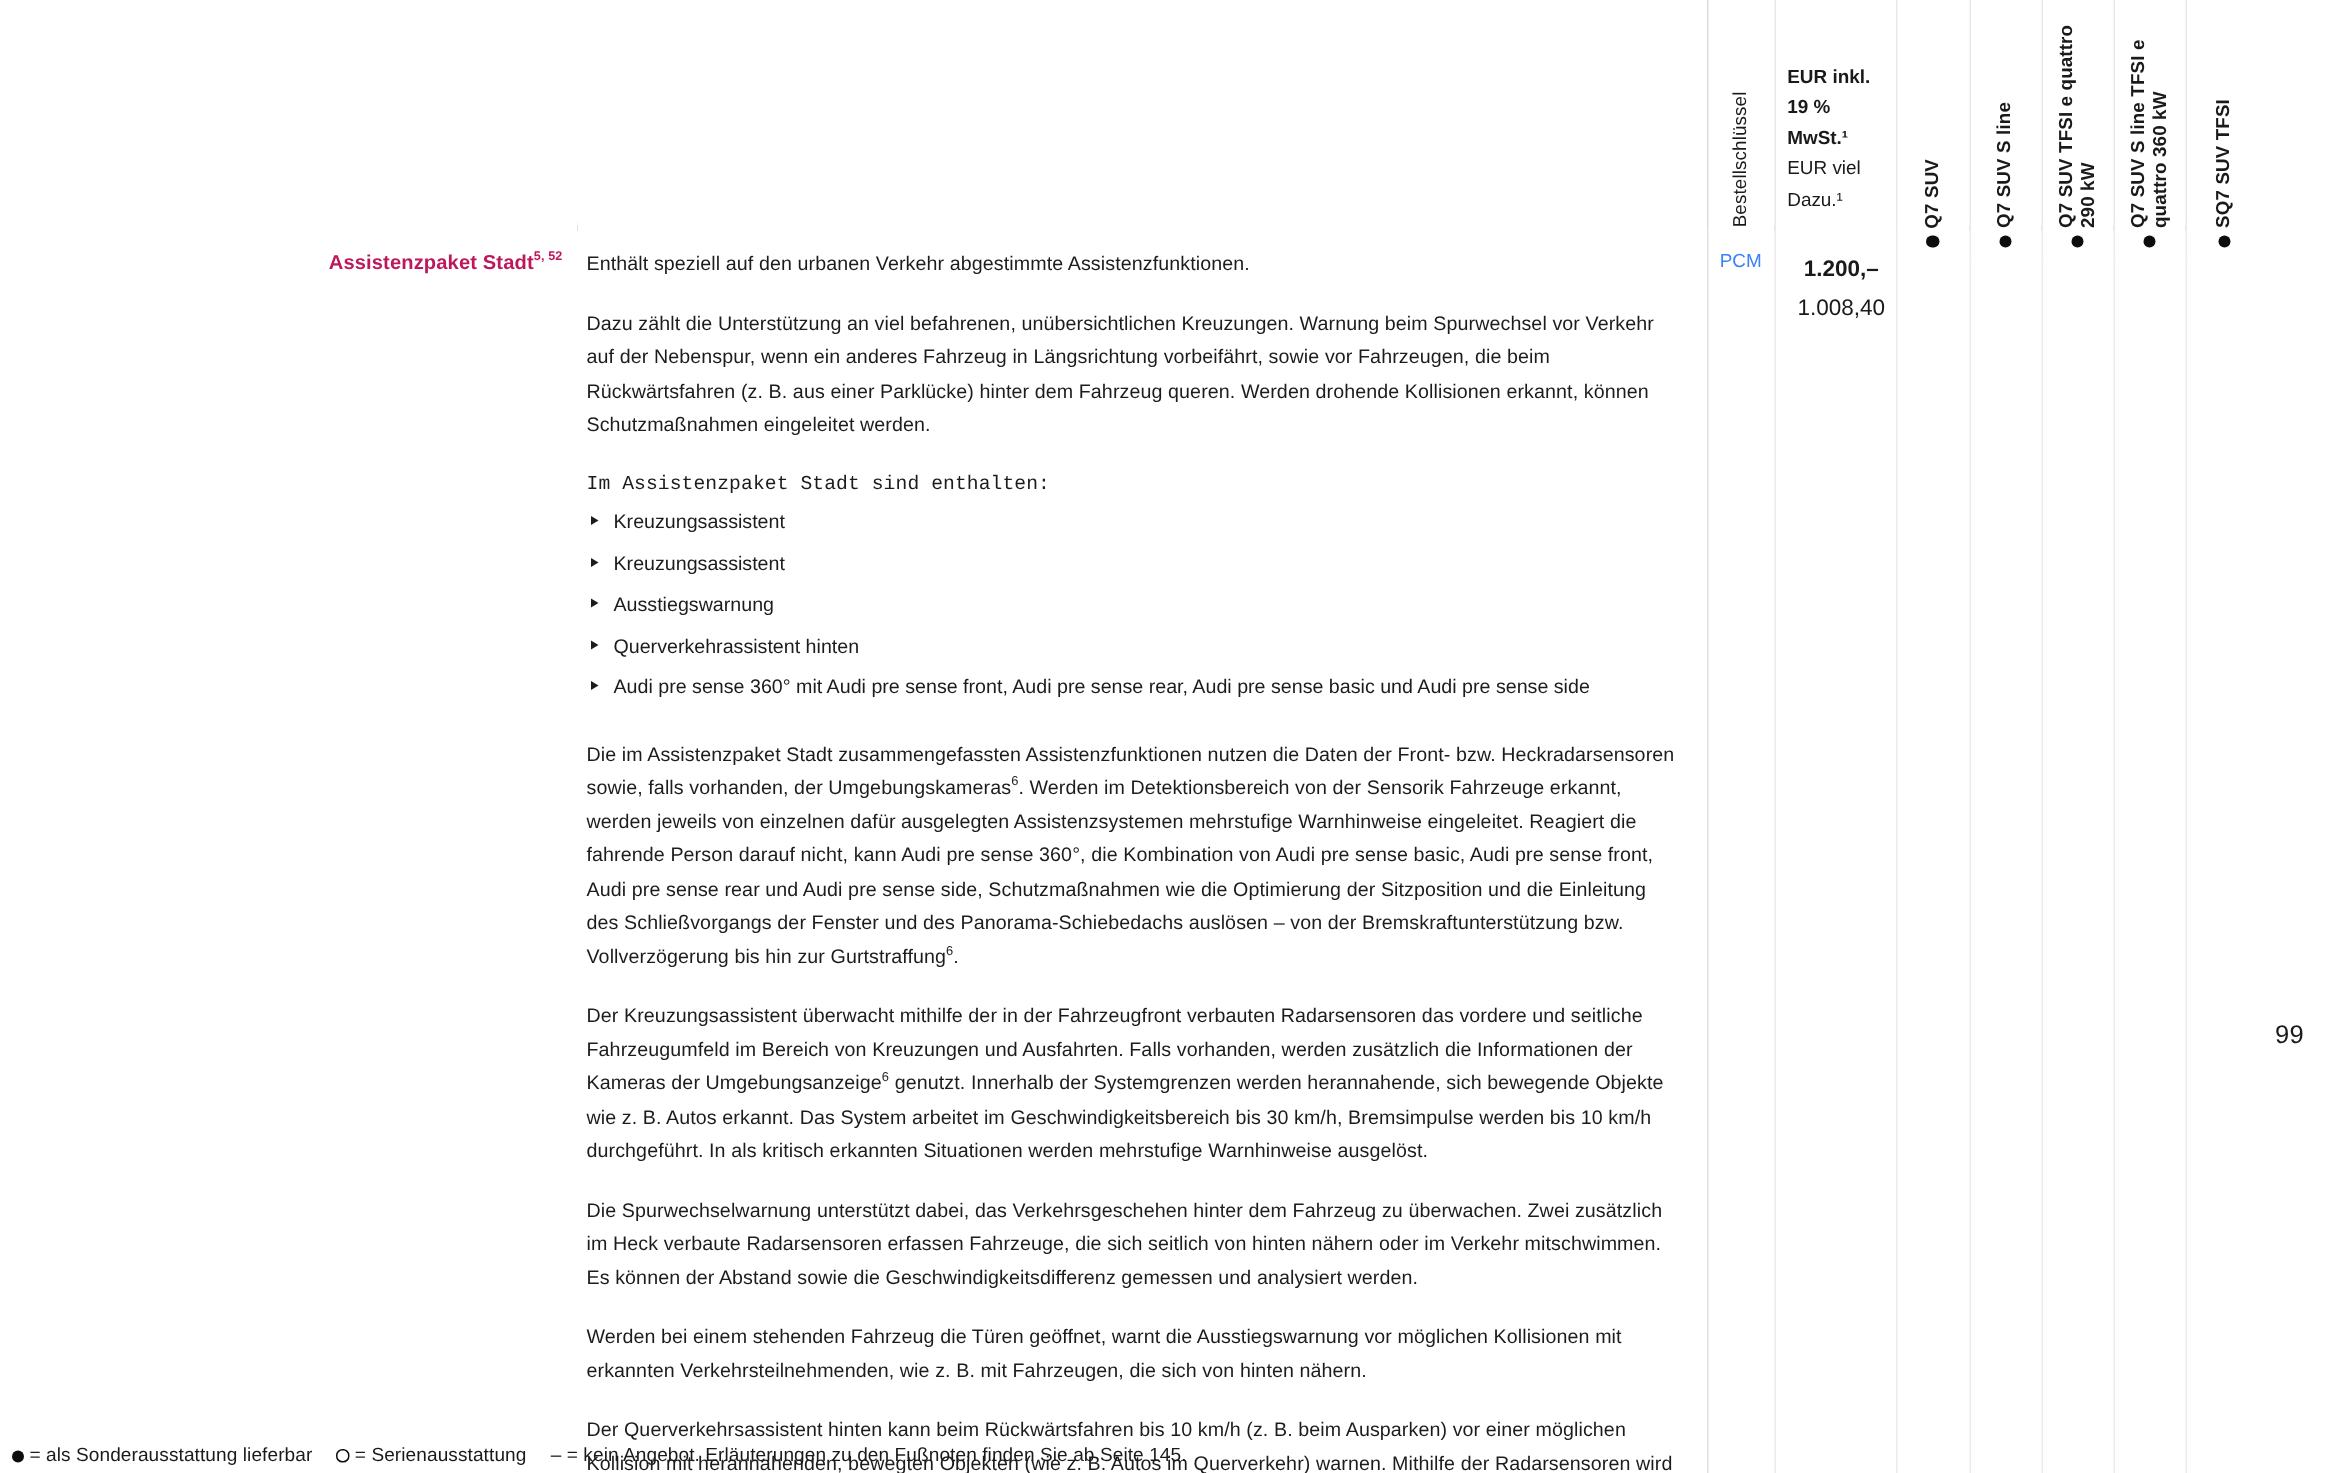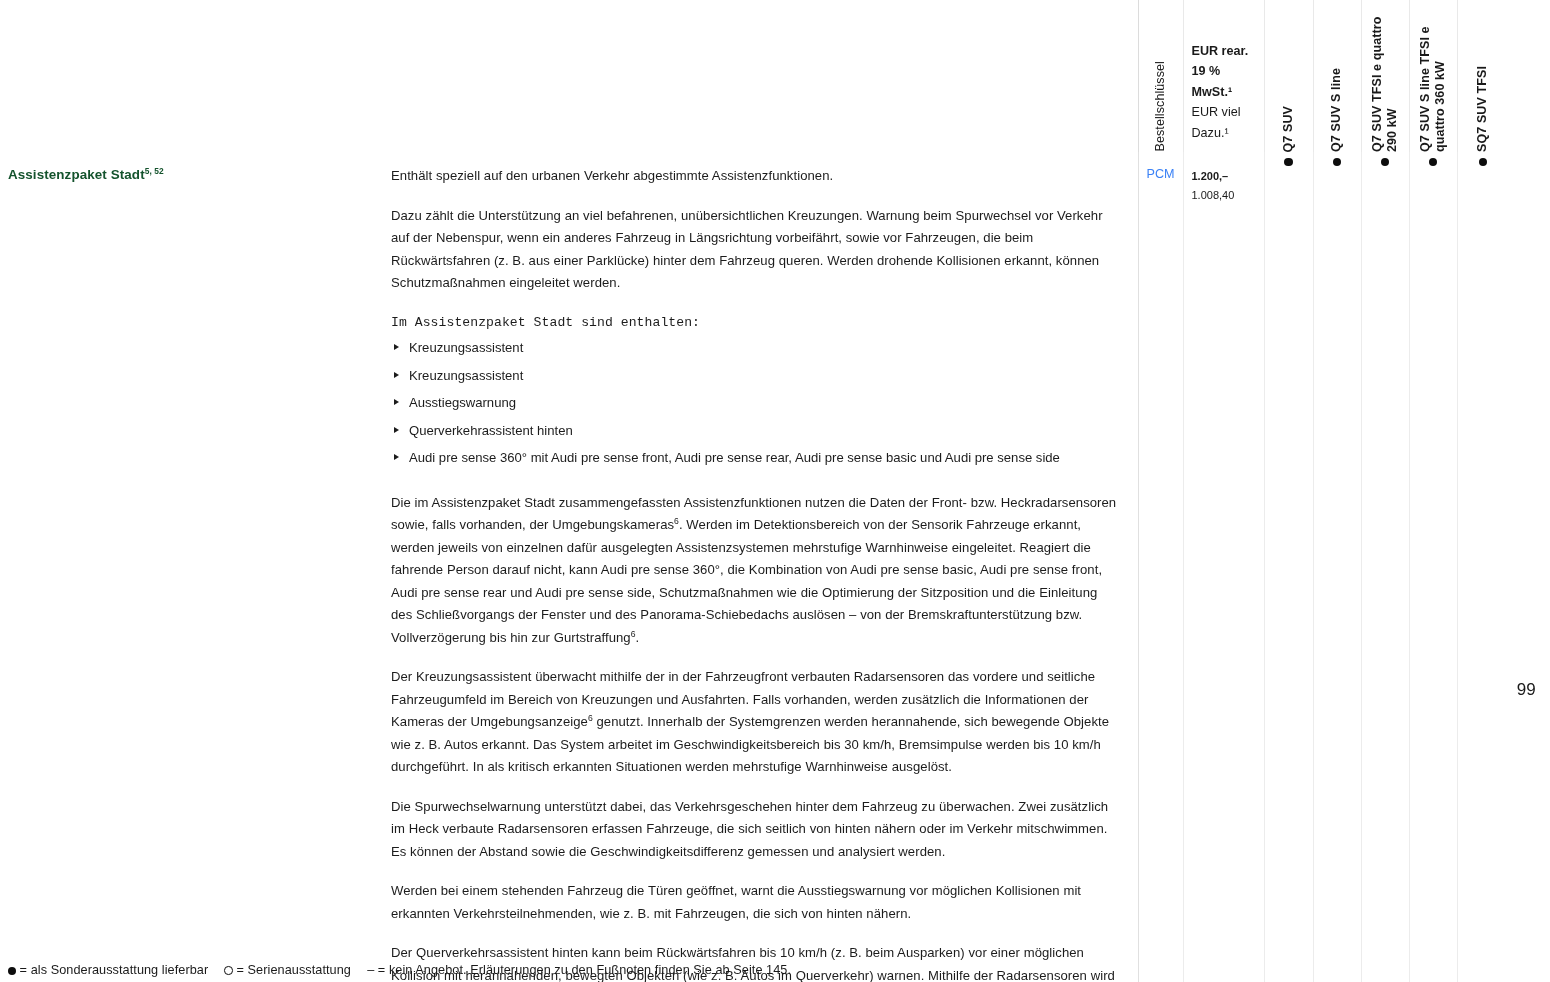--- a/index.html
+++ b/index.html
@@ -132,24 +132,25 @@
     border-left: 1px solid #ececec;
     background: #fff;
   }
   .tbody-row td.col-name { border-left: none; }
   .tbody-row td.col-desc { border-left: none; }
   .tbody-row td.col-key  { border-left: 1px solid #e0e0e0; }
 
   .feature-name {
     font-size: 13.4px;
     font-weight: bold;
-    color: #14532d;
+    color: #be185d;
     padding: 14px 10px 0 8px;
     line-height: 1.35;
     letter-spacing: .1px;
+    text-align: right;
   }
   .feature-name sup {
     font-size: 8.4px;
     font-weight: bold;
     vertical-align: super;
     line-height: 0;
   }
 
   .desc-cell {
     padding: 13px 16px 10px 6px;
@@ -195,24 +196,24 @@
 
   .key-cell {
     font-size: 12.6px;
     color: #3b82f6;
     padding: 15px 0 0 0;
     text-align: center;
   }
 
   .price-cell {
     padding: 15px 0 0 8px;
-    font-size: 11px;
+    font-size: 15px;
     line-height: 1.72;
     color: #1a1a1a;
-    text-align: left;
+    text-align: center;
   }
   .price-cell .p1 { font-weight: bold; display: block; }
   .price-cell .p2 { font-weight: normal; display: block; }
 
   .avail-cell {
     text-align: center;
     padding: 17px 0 0 0;
   }
   .dot-filled {
     display: inline-block;
@@ -284,21 +285,21 @@
 
     <thead>
       <tr class="thead-row">
         <th class="col-name"></th>
         <th class="col-desc"></th>
         <th class="col-key">
           <div class="vert-label">Bestellschlüssel</div>
         </th>
         <th>
           <div class="price-head">
-            <span class="b">EUR rear.</span>
+            <span class="b">EUR inkl.</span>
             <span class="b">19 % MwSt.¹</span>
             <span class="n">EUR viel</span>
             <span class="n">Dazu.¹</span>
           </div>
         </th>
         <th>
           <div class="vert-label bold">Q7 SUV</div>
         </th>
         <th>
           <div class="vert-label bold">Q7 SUV S line</div>

